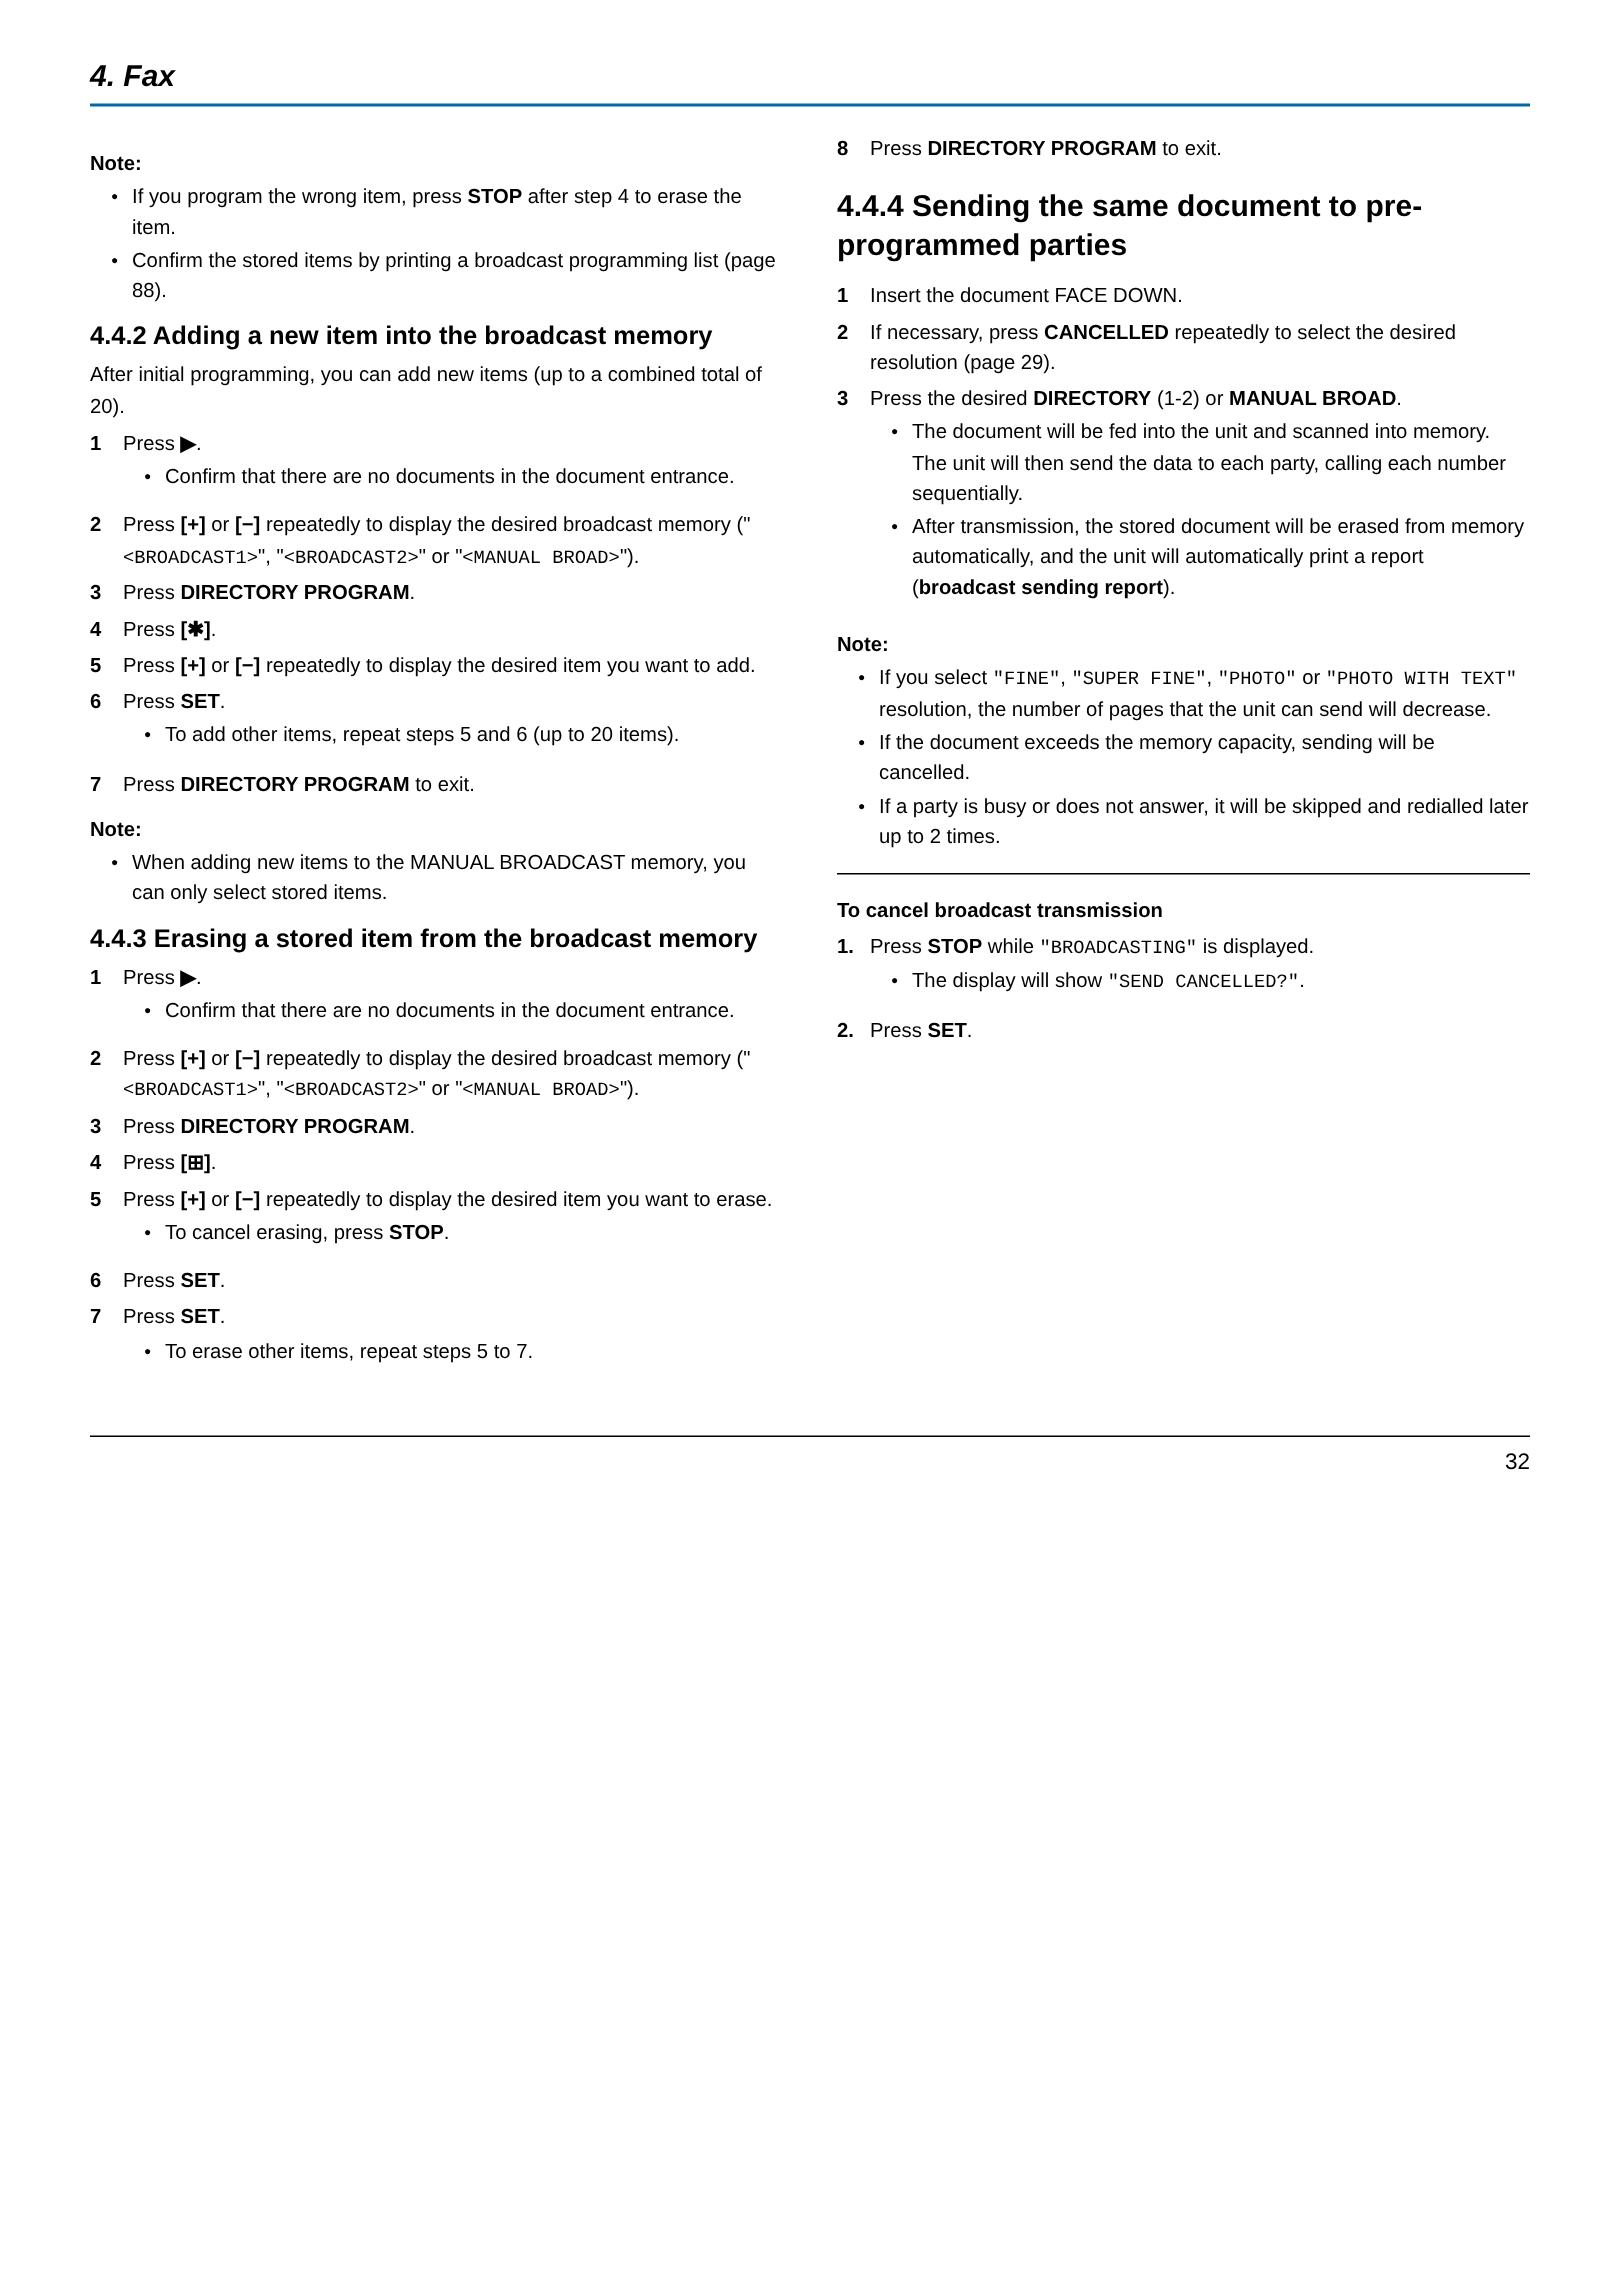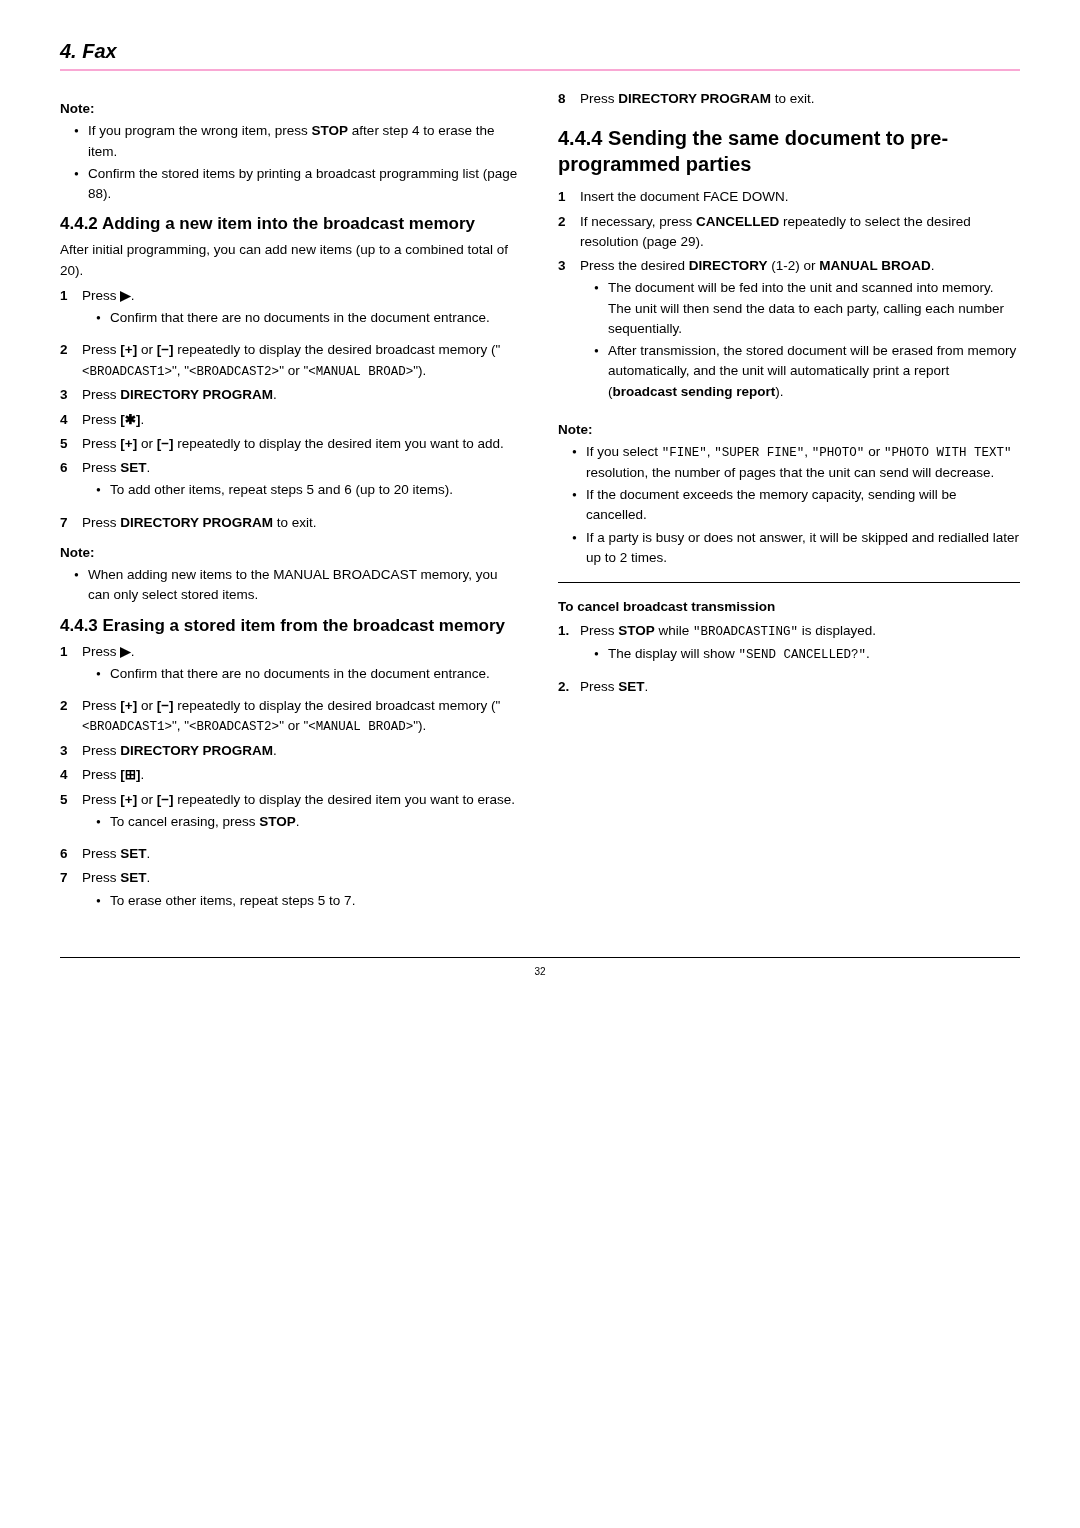--- a/index.html
+++ b/index.html
@@ -6,21 +6,21 @@
     body {
       background: #fff;
       font-family: Arial, Helvetica, sans-serif;
       font-size: 13.5px;
       color: #000;
       width: 1080px;
       min-height: 1528px;
       padding: 40px 60px 60px 60px;
     }
     .page-header {
-      border-bottom: 2px solid #f9a8d4;
+      border-bottom: 2px solid #0369a1;
       padding-bottom: 6px;
       margin-bottom: 18px;
     }
     .page-header h1 {
       font-size: 20px;
       font-weight: bold;
       font-style: italic;
     }
     .two-col {
       display: flex;
@@ -102,23 +102,23 @@
       border-top: 1px solid #000;
       margin: 14px 0;
     }
     .subsection-title {
       font-weight: bold;
       font-size: 13.5px;
       margin-top: 10px;
       margin-bottom: 4px;
     }
     .page-number {
-      text-align: center;
+      text-align: right;
       margin-top: 30px;
-      font-size: 10px;
+      font-size: 15px;
       border-top: 1px solid #000;
       padding-top: 8px;
     }
   </style>
 </head>
 <body>
 
 <div class="page-header">
   <h1>4. Fax</h1>
 </div>

